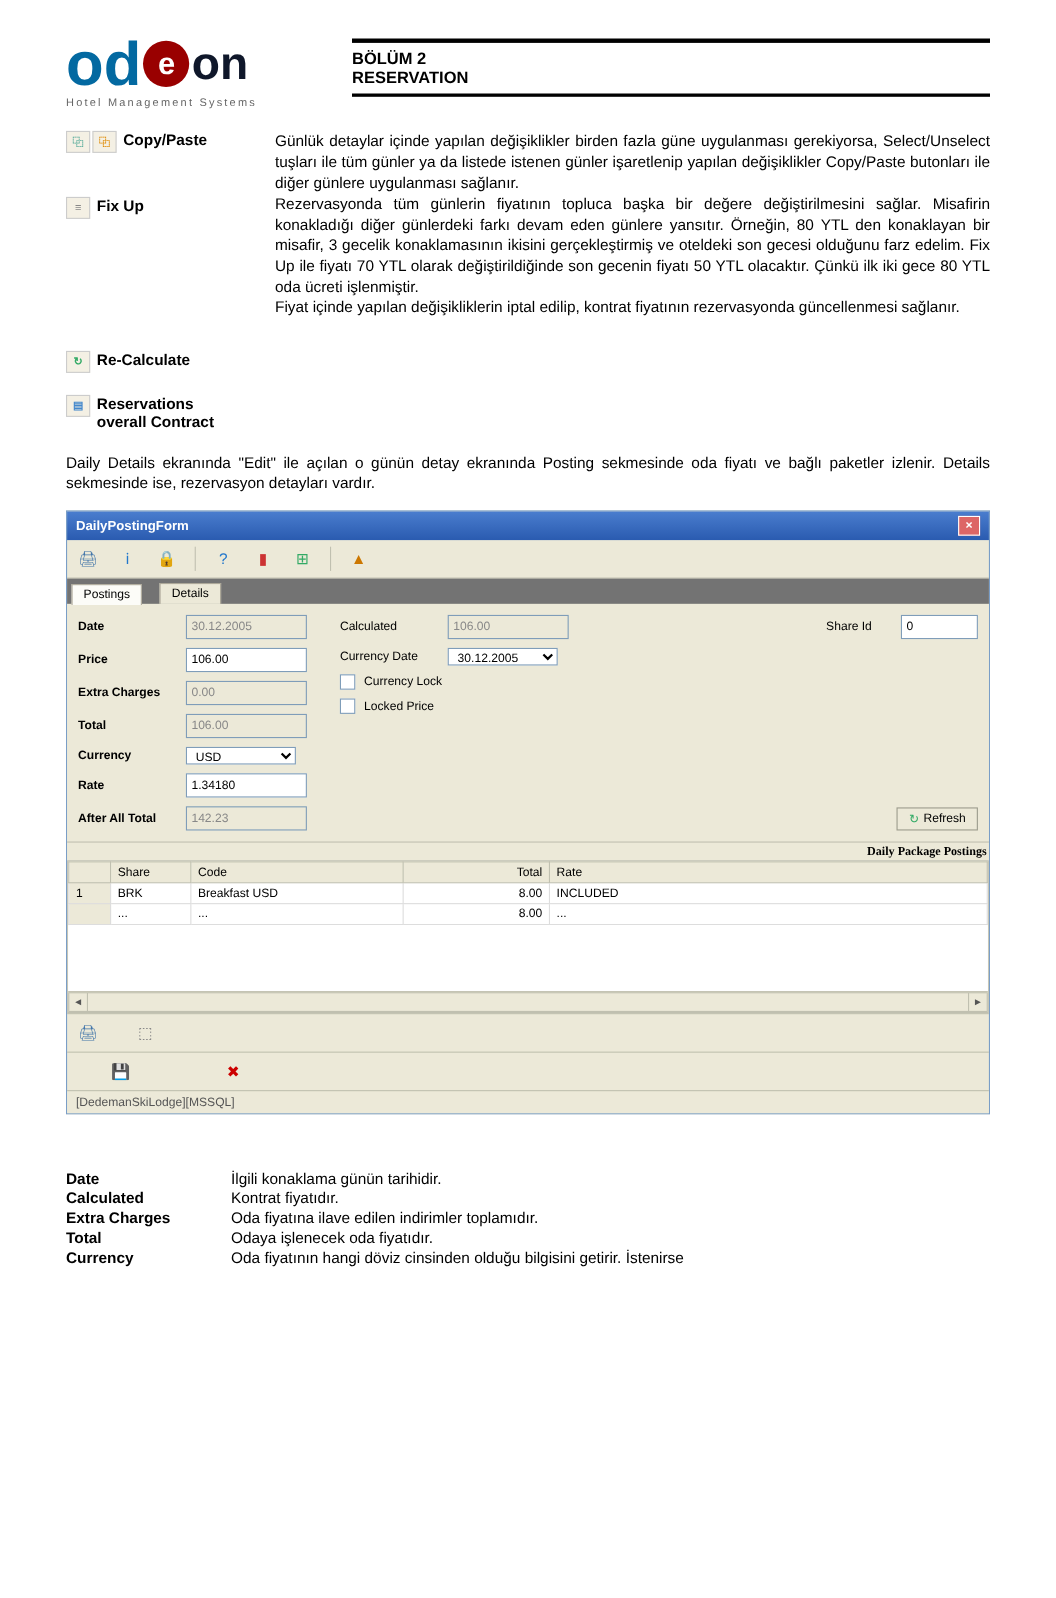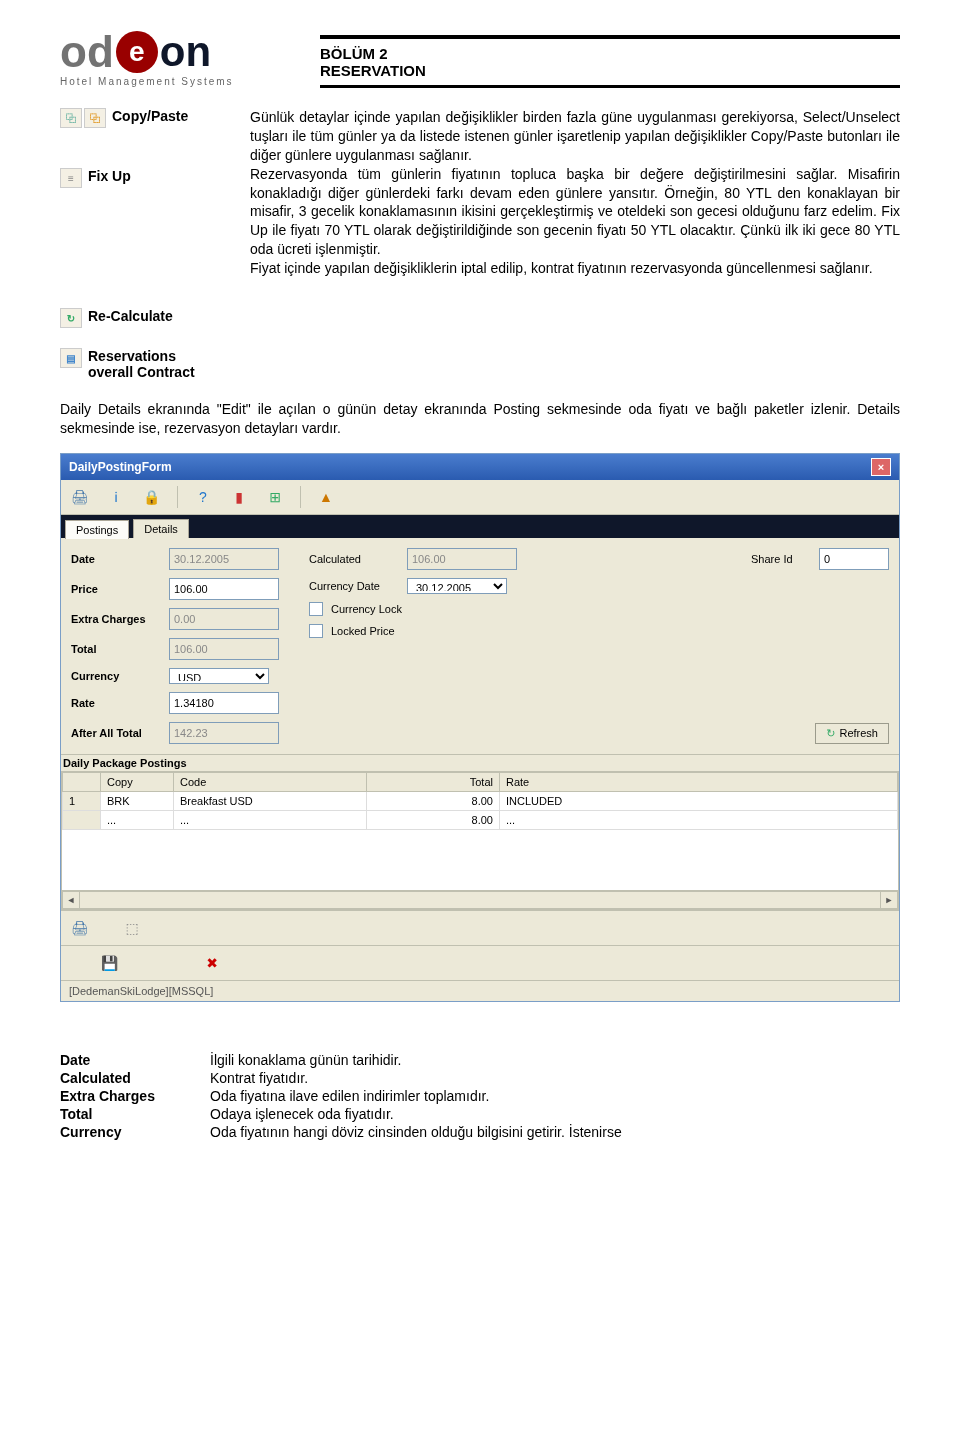--- a/index.html
+++ b/index.html
@@ -19,23 +19,23 @@
   }
   .logo-block {
     width: 260px;
   }
   .logo-top {
     display: flex;
     align-items: center;
     gap: 2px;
   }
   .logo-od {
-    font-size: 44px;
-    font-weight: bold;
-    color: #737373;
+    font-size: 56px;
+    font-weight: bold;
+    color: #0369a1;
     line-height: 1;
   }
   .logo-e {
     width: 42px;
     height: 42px;
     border-radius: 50%;
     background: #990000;
     color: #fff;
     display: inline-flex;
     align-items: center;
@@ -164,23 +164,23 @@
     justify-content: center;
     font-size: 14px;
   }
   .tb-sep {
     width: 1px;
     height: 22px;
     background: #c0c0b0;
   }
   .tabs {
     display: flex;
-    gap: 4px;
+    gap: 16px;
     padding: 4px 4px 0 4px;
-    background: #0f172a;
+    background: #737373;
   }
   .tab {
     padding: 3px 10px;
     background: #ece9d8;
     border: 1px solid #aca899;
     border-bottom: none;
     font-size: 11px;
   }
   .tab.active {
     background: #fcfcf8;
@@ -230,26 +230,27 @@
   .refresh-btn {
     border: 1px solid #9b9b8c;
     background: #ece9d8;
     padding: 3px 10px;
     font-size: 11px;
     display: inline-flex;
     align-items: center;
     gap: 4px;
   }
   .sect-title {
-    text-align: left;
+    text-align: right;
     font-weight: bold;
     font-size: 11px;
     padding: 2px;
     background: #ece9d8;
     border-top: 1px solid #c0c0b0;
+    font-family: Liberation Serif, serif;
   }
   .grid {
     width: 100%;
     border-collapse: collapse;
     font-size: 11px;
     background: #fff;
   }
   .grid th {
     background: #ece9d8;
     border: 1px solid #c0c0b0;
@@ -480,21 +481,21 @@
       </div>
     </div>
 
     <div class="sect-title">Daily Package Postings</div>
 
     <div class="grid-wrap">
       <table class="grid">
         <tbody>
             <tr>
           <th style="width:25px"></th>
-          <th style="width:60px">Copy</th>
+          <th style="width:60px">Share</th>
           <th style="width:180px">Code</th>
           <th style="width:120px;text-align:right">Total</th>
           <th>Rate</th>
         </tr>
         <tr>
           <td style="background:#ece9d8">1</td>
           <td>BRK</td>
           <td>Breakfast USD</td>
           <td style="text-align:right">8.00</td>
           <td>INCLUDED</td>

